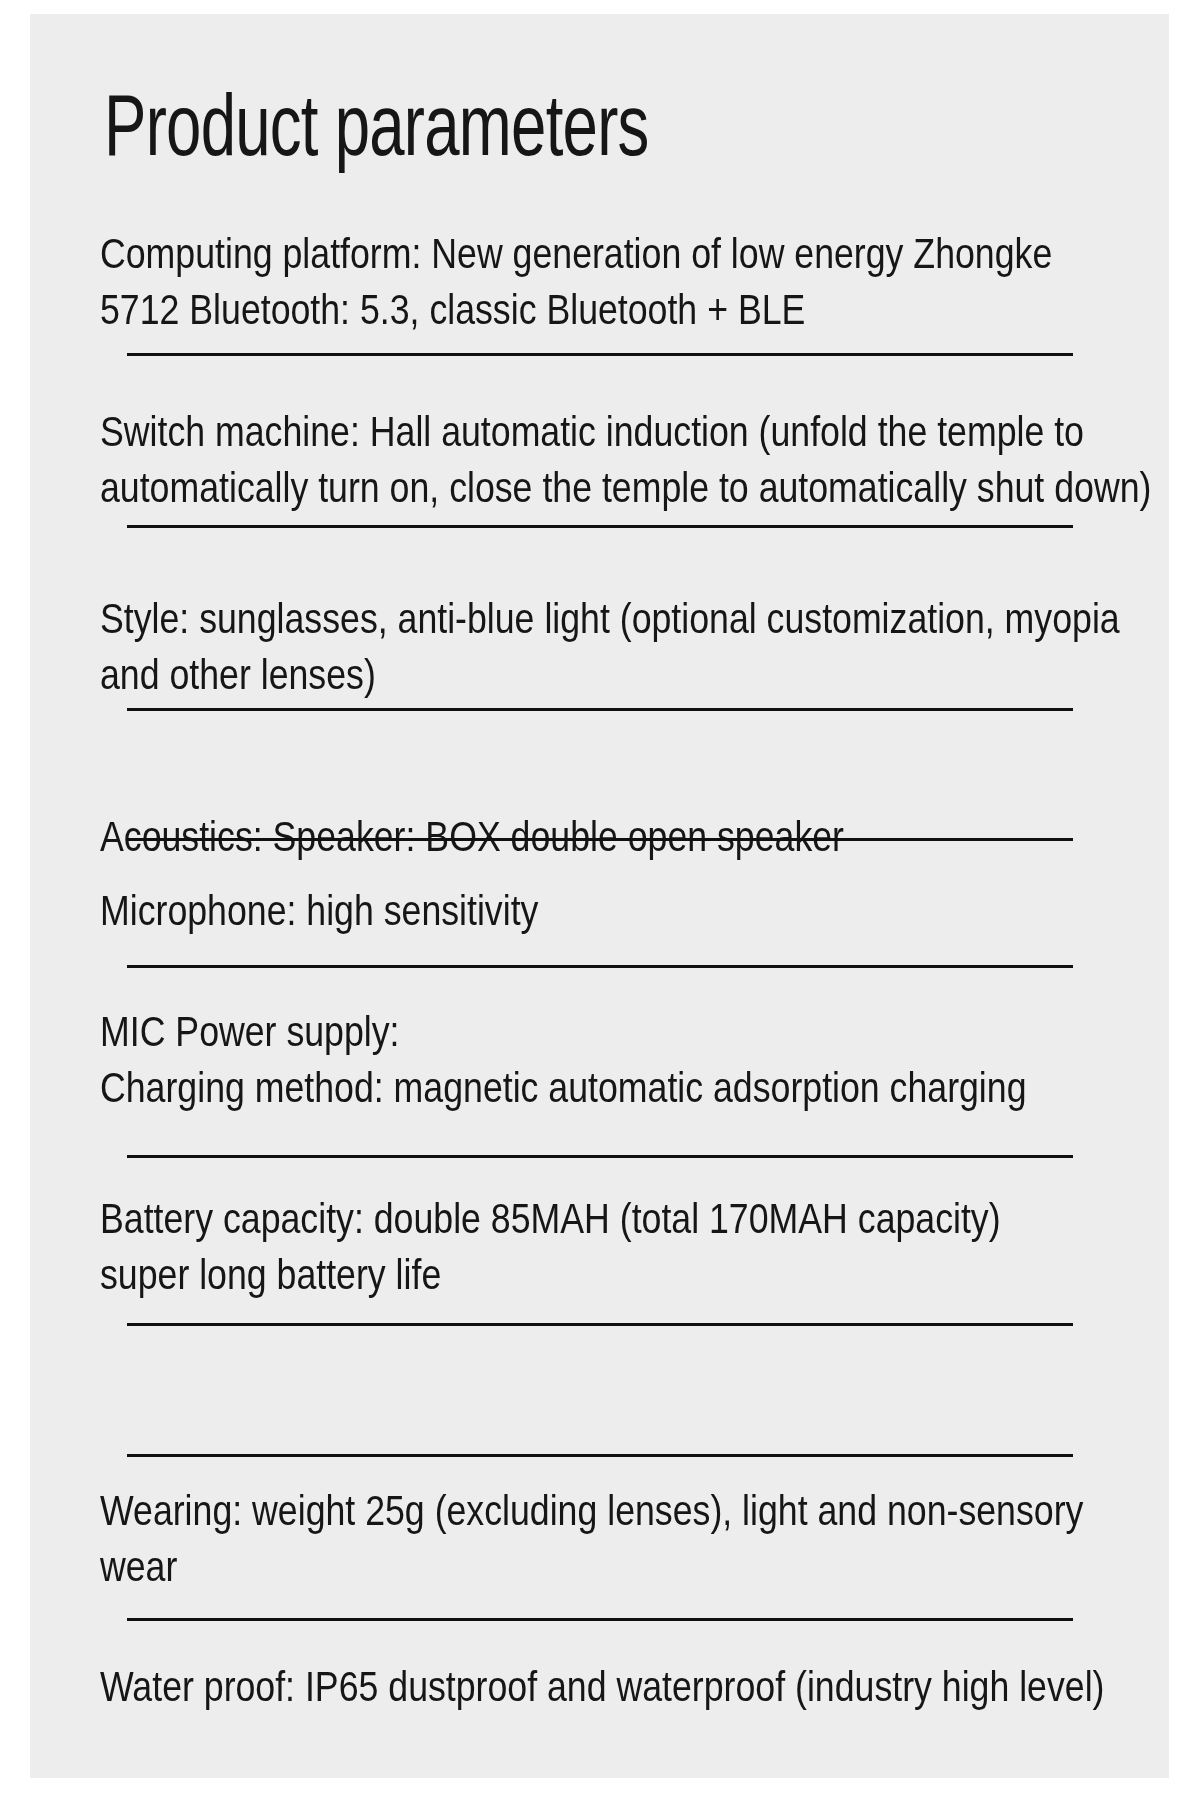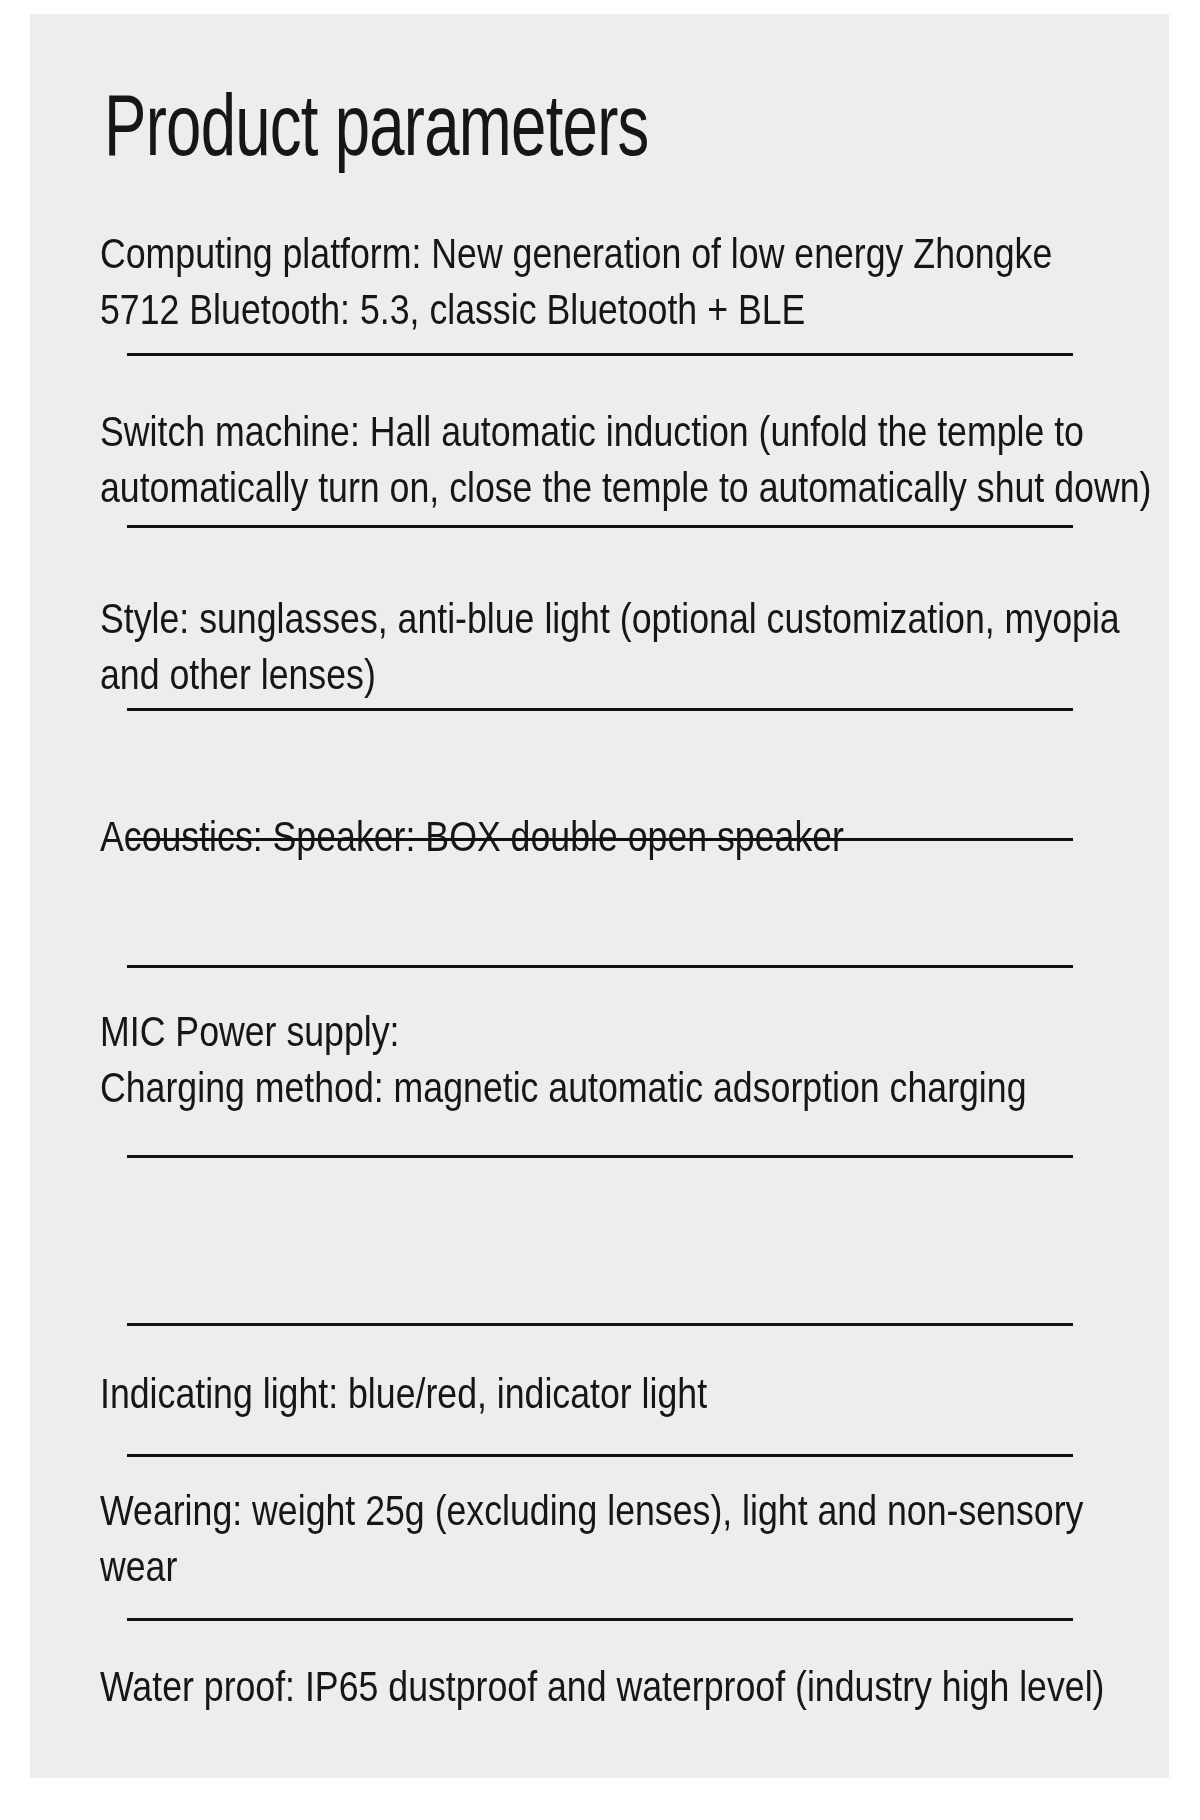--- a/index.html
+++ b/index.html
@@ -87,33 +87,37 @@
     <div class="line"><span>Style: sunglasses, anti-blue light (optional customization, myopia</span></div>
     <div class="line"><span>and other lenses)</span></div>
   </section>
   <div class="divider" style="top:708px"></div>
 
   <section class="spec" style="top:808px">
     <div class="line"><span>Acoustics: Speaker: BOX double open speaker</span></div>
   </section>
   <div class="divider" style="top:838px"></div>
 
+  <section class="spec" style="top:882px">
+    <div class="line"><span>Microphone: high sensitivity</span></div>
+  </section>
   <div class="divider" style="top:965px"></div>
 
   <section class="spec" style="top:1003px">
     <div class="line"><span>MIC Power supply:</span></div>
     <div class="line"><span>Charging method: magnetic automatic adsorption charging</span></div>
   </section>
   <div class="divider" style="top:1155px"></div>
 
+  <section class="spec" style="top:1190px">
+    <div class="line"><span>Battery capacity: double 85MAH (total 170MAH capacity)</span></div>
+    <div class="line"><span>super long battery life</span></div>
+  </section>
   <div class="divider" style="top:1323px"></div>
 
-  <section class="spec" style="top:1365px">
-    <div class="line"><span>Indicating light: blue/red, indicator light</span></div>
-  </section>
   <div class="divider" style="top:1454px"></div>
 
   <section class="spec" style="top:1482px">
     <div class="line"><span>Wearing: weight 25g (excluding lenses), light and non-sensory</span></div>
     <div class="line"><span>wear</span></div>
   </section>
   <div class="divider" style="top:1618px"></div>
 
   <section class="spec" style="top:1658px">
     <div class="line"><span>Water proof: IP65 dustproof and waterproof (industry high level)</span></div>

